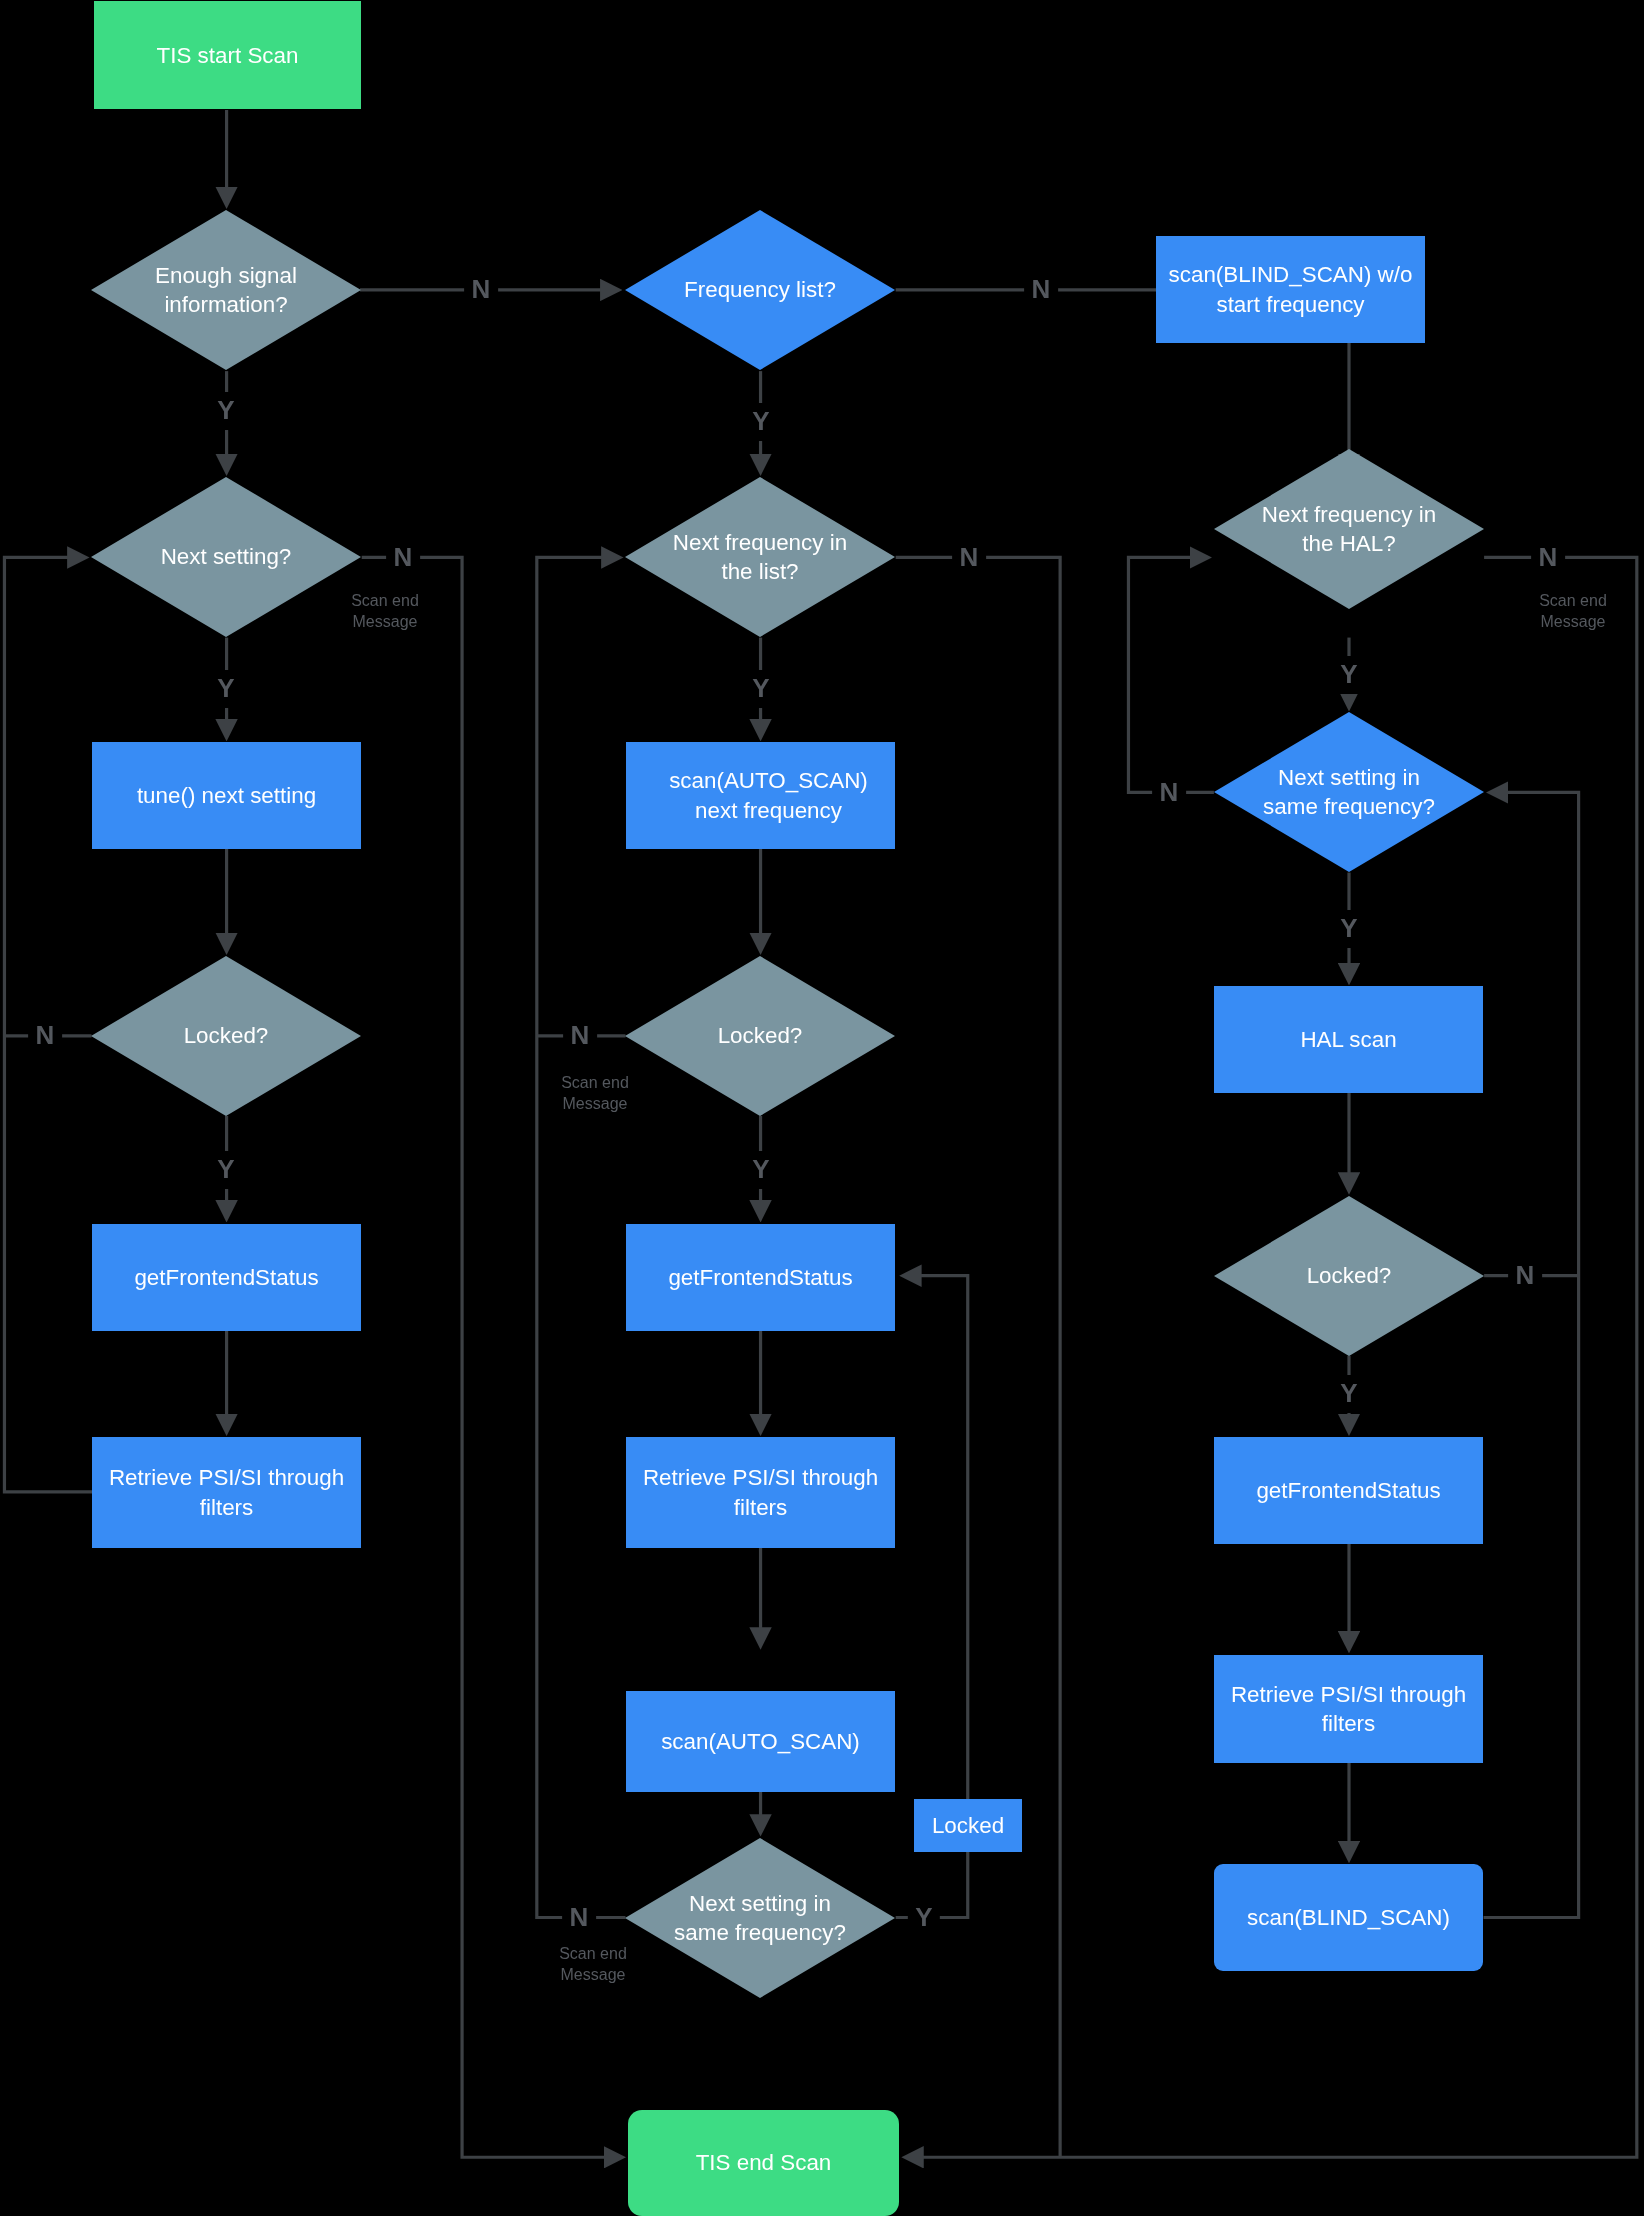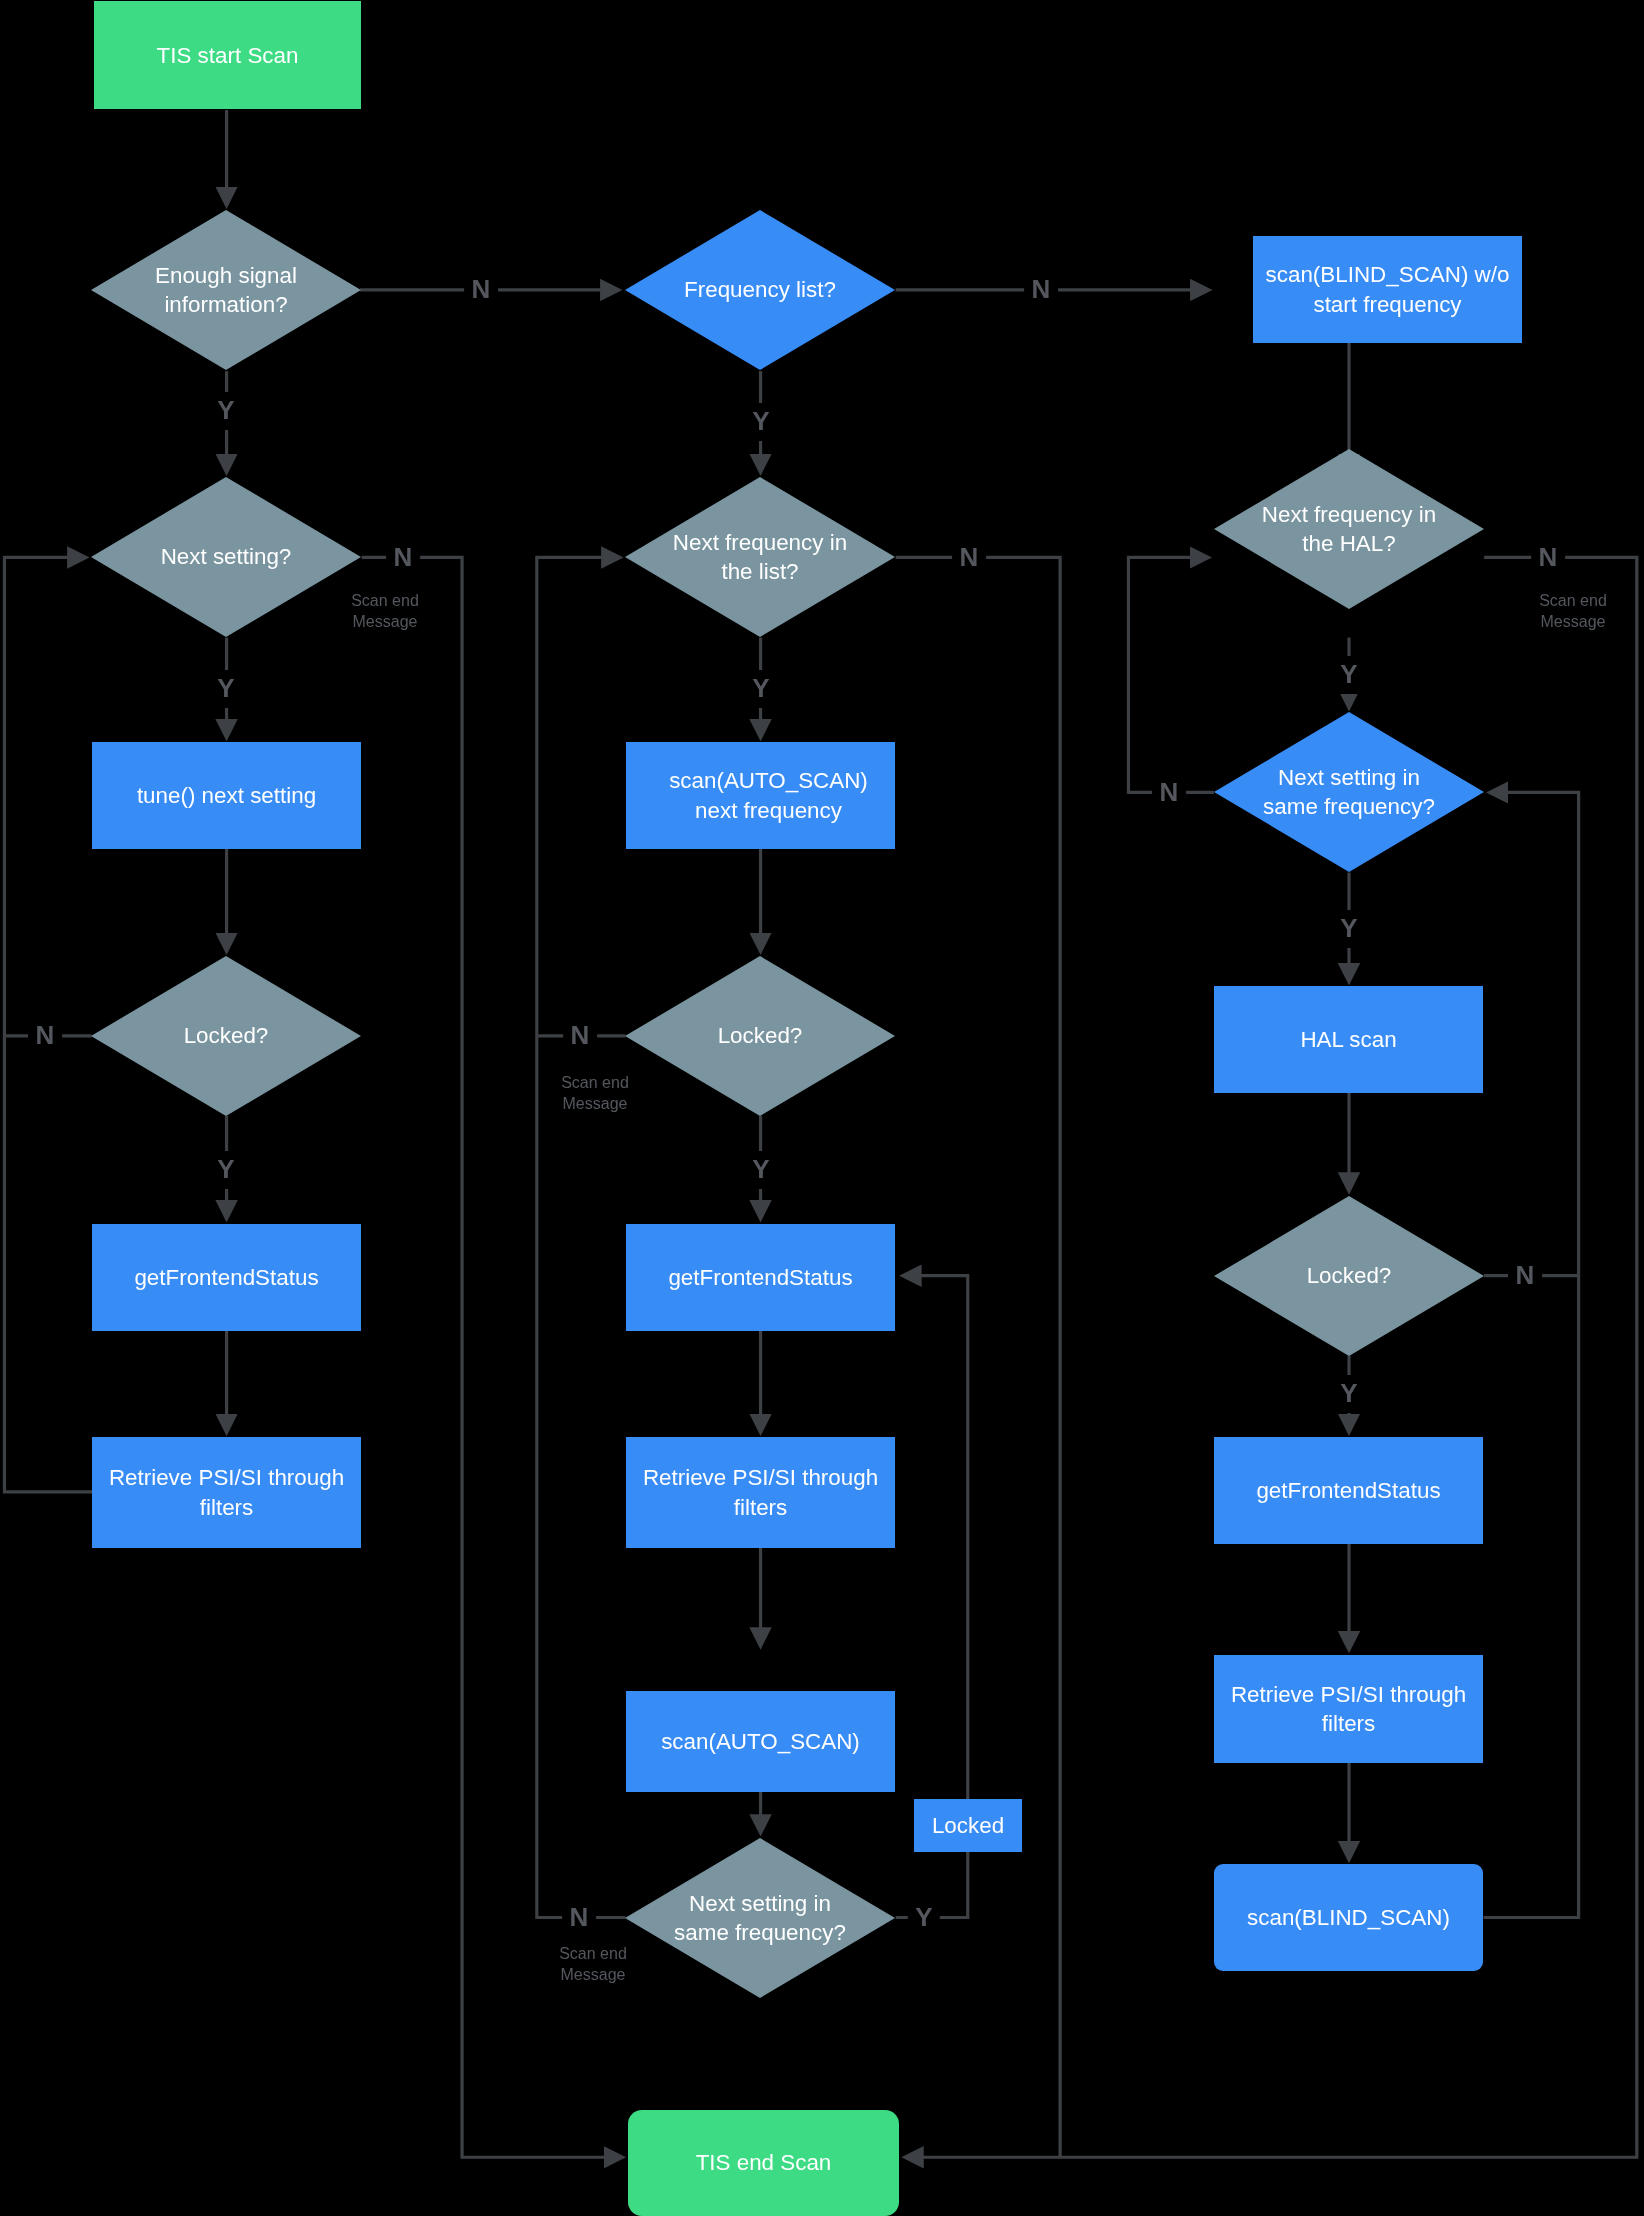--- a/index.html
+++ b/index.html
@@ -70,21 +70,21 @@
   <div id="nodes">
       <div class="node shape-rect" style="left: 94px; top: 1.1px; width: 267px; height: 108px; background: rgb(61, 220, 132); color: rgb(255, 255, 255);">
         <span class="lbl">TIS start Scan</span>
       </div>
       <div class="node shape-diamond" style="left: 91px; top: 210px; width: 270px; height: 160px; background: rgb(122, 149, 160); color: rgb(255, 255, 255); text-align: center;">
         <span class="lbl">Enough signal information?</span>
       </div>
       <div class="node shape-diamond" style="left: 625px; top: 210px; width: 270px; height: 160px; background: rgb(56, 140, 245); color: rgb(255, 255, 255);">
         <span class="lbl">Frequency list?</span>
       </div>
-      <div class="node shape-rect" style="left: 1253px; top: 236px; width: 269px; height: 107px; background: rgb(56, 140, 245); color: rgb(255, 255, 255);">
+      <div class="node shape-rect" style="left: 1156px; top: 236px; width: 269px; height: 107px; background: rgb(56, 140, 245); color: rgb(255, 255, 255);">
         <span class="lbl">scan(BLIND_SCAN) w/o start frequency</span>
       </div>
       <div class="node shape-diamond" style="left: 91px; top: 477px; width: 270px; height: 160px; background: rgb(122, 149, 160); color: rgb(255, 255, 255);">
         <span class="lbl">Next setting?</span>
       </div>
       <div class="node shape-diamond" style="left: 625px; top: 477px; width: 270px; height: 160px; background: rgb(122, 149, 160); color: rgb(255, 255, 255);">
         <span class="lbl">Next frequency in the list?</span>
       </div>
       <div class="node shape-diamond" style="left: 1214px; top: 449px; width: 270px; height: 160px; background: rgb(122, 149, 160); color: rgb(255, 255, 255);">
         <span class="lbl">Next frequency in the HAL?</span>

